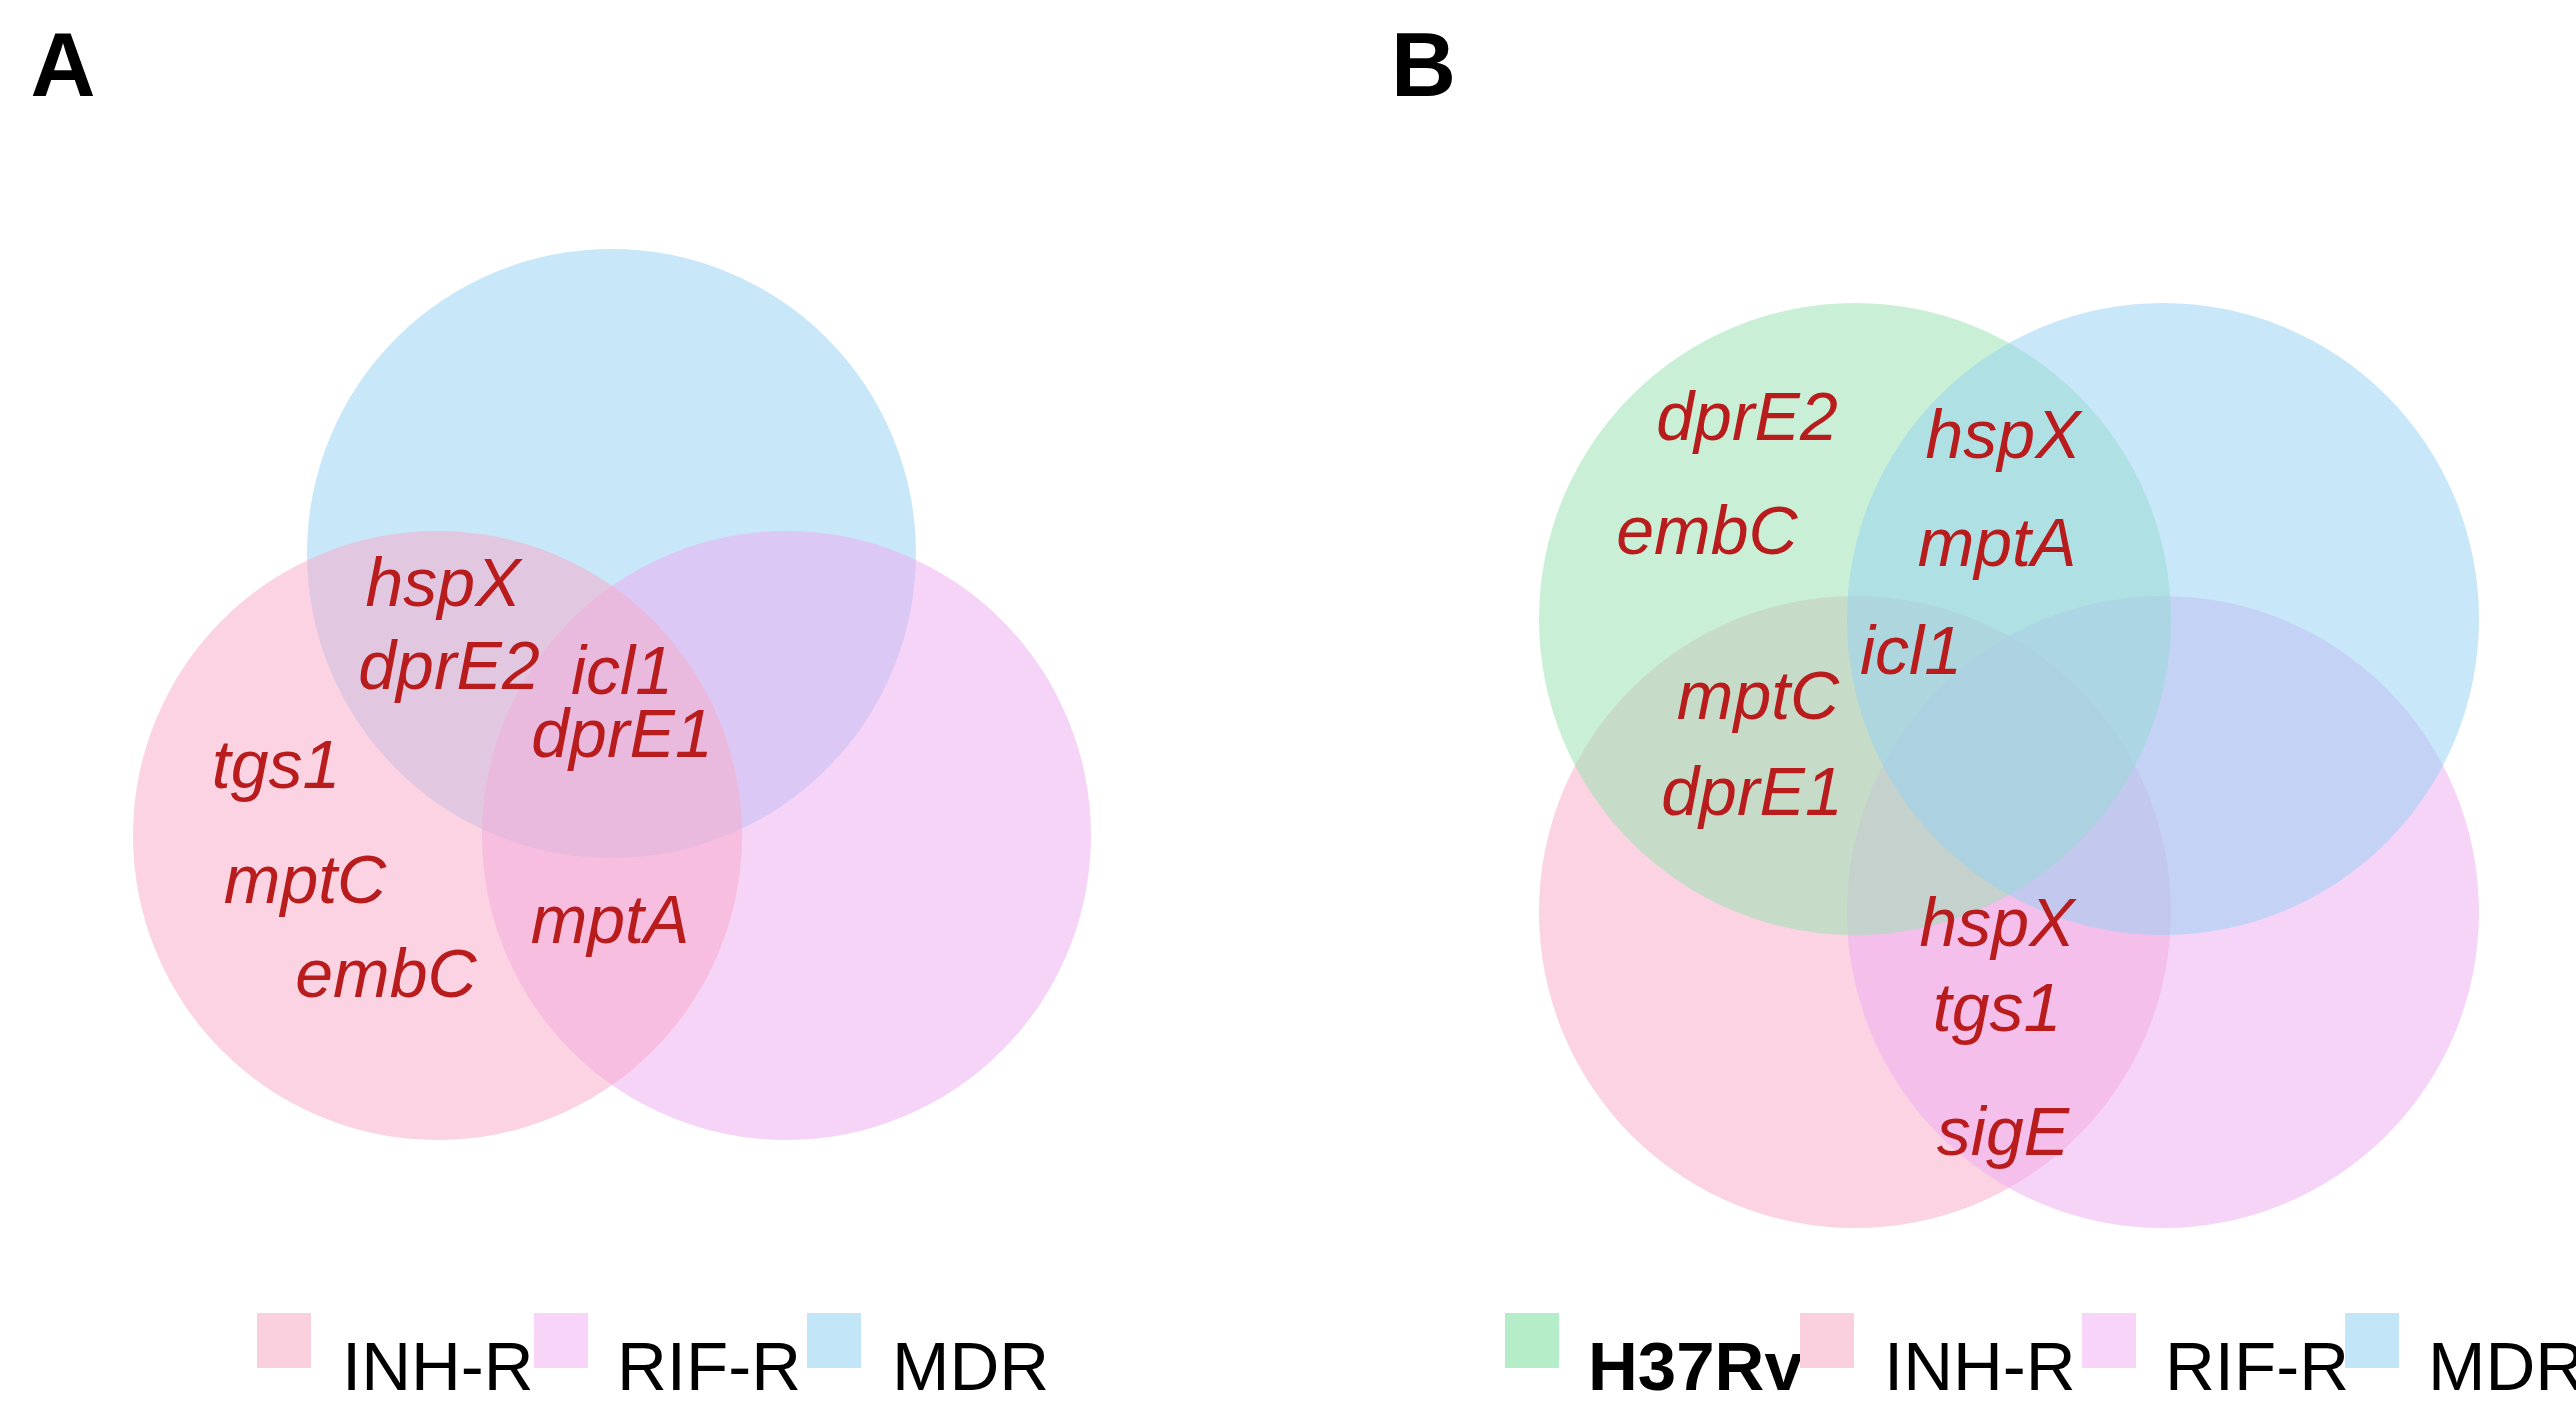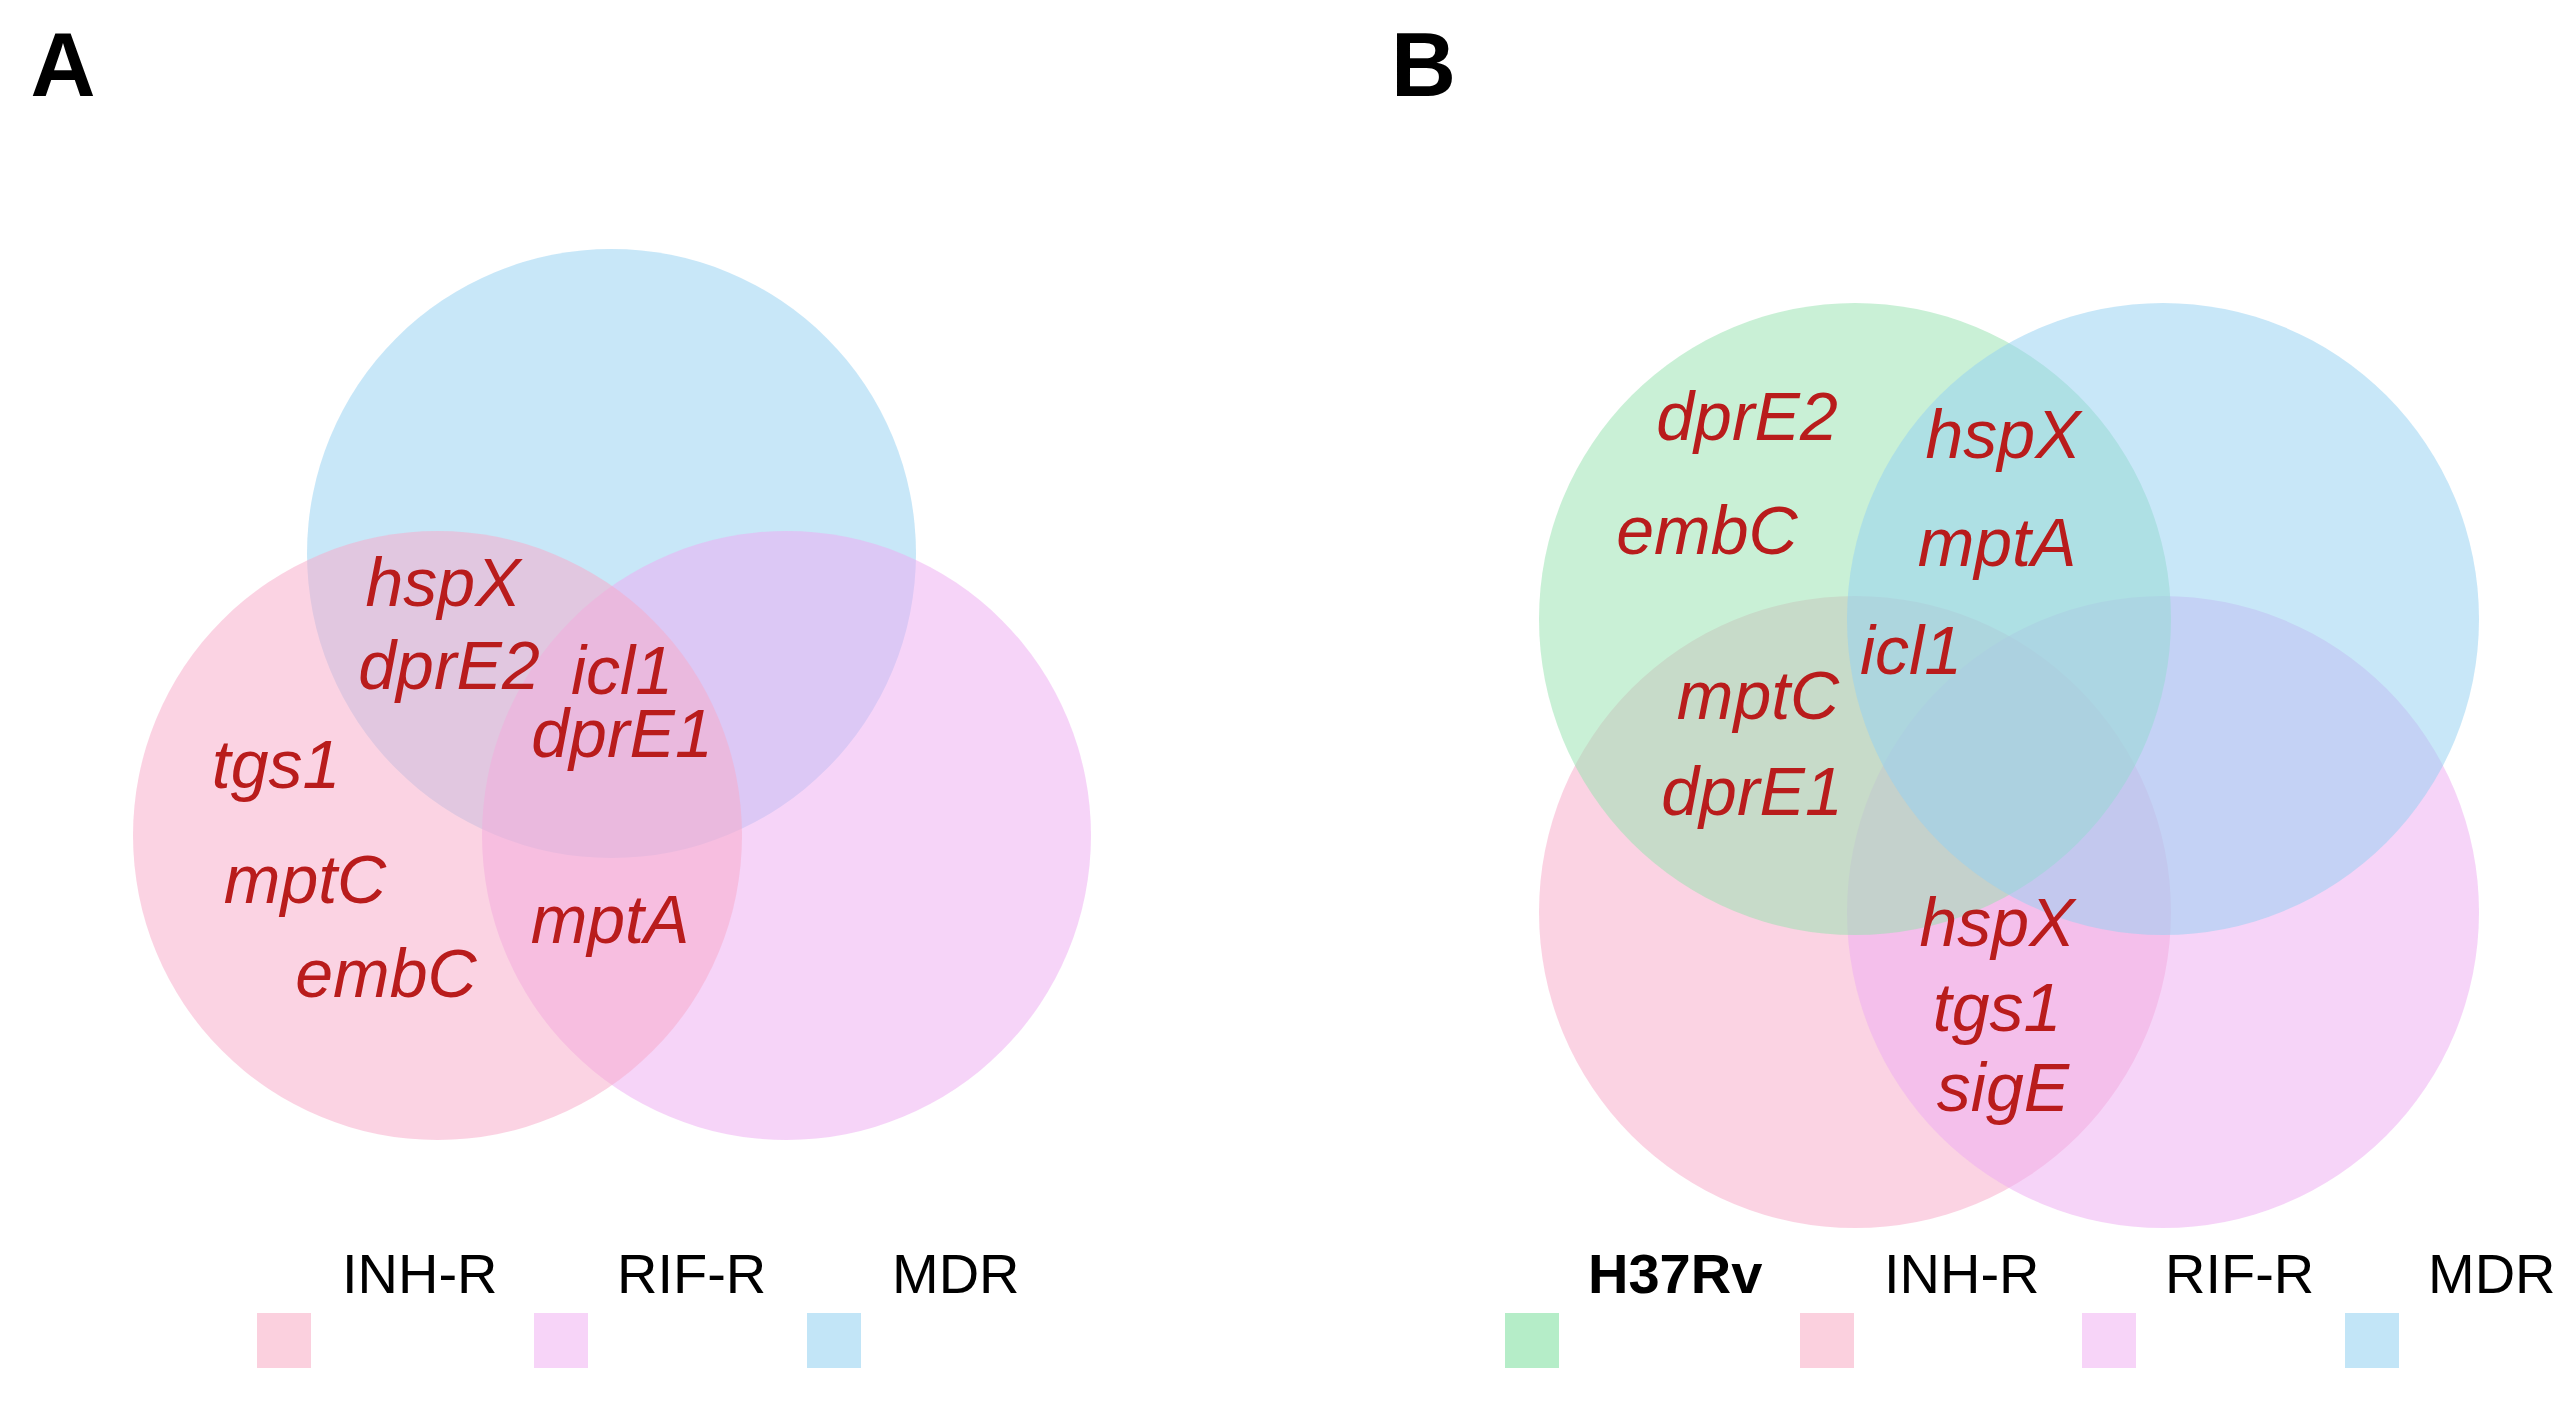--- a/index.html
+++ b/index.html
@@ -36,23 +36,23 @@
     white-space: nowrap;
   }
   .legend-swatch {
     position: absolute;
     top: 1313px;
     width: 54px;
     height: 55px;
   }
   .legend-label {
     position: absolute;
-    top: 1274px;
+    top: 1366px;
     transform: translateY(-50%);
-    font-size: 56px;
+    font-size: 69px;
     line-height: 1;
     color: #000000;
     white-space: nowrap;
   }
 </style>
 </head>
 <body>
 
 <div id="figure-canvas">
     <div class="panel-letter" style="left: 30.5px; top: 20.3px;">A</div>
@@ -80,21 +80,21 @@
     <div class="venn-circle" style="left: 1847px; top: 303px; width: 632px; height: 632px; background: rgba(149, 209, 242, 0.52);"></div>
     <div class="gene-label" style="left: 1747px; top: 416px;">dprE2</div>
     <div class="gene-label" style="left: 2003px; top: 434px;">hspX</div>
     <div class="gene-label" style="left: 1707px; top: 530px;">embC</div>
     <div class="gene-label" style="left: 1997px; top: 542px;">mptA</div>
     <div class="gene-label" style="left: 1911px; top: 650px;">icl1</div>
     <div class="gene-label" style="left: 1758px; top: 695px;">mptC</div>
     <div class="gene-label" style="left: 1752px; top: 791px;">dprE1</div>
     <div class="gene-label" style="left: 1997px; top: 922px;">hspX</div>
     <div class="gene-label" style="left: 1997px; top: 1007px;">tgs1</div>
-    <div class="gene-label" style="left: 2003px; top: 1087px;">sigE</div>
+    <div class="gene-label" style="left: 2003px; top: 1131px;">sigE</div>
     <div class="legend-swatch" style="left: 1505px; background: rgb(181, 237, 200);"></div>
     <div class="legend-label" style="left: 1588px; font-weight: bold;">H37Rv</div>
     <div class="legend-swatch" style="left: 1800px; background: rgb(251, 208, 222);"></div>
     <div class="legend-label" style="left: 1884px;">INH-R</div>
     <div class="legend-swatch" style="left: 2082px; background: rgb(247, 212, 248);"></div>
     <div class="legend-label" style="left: 2165px;">RIF-R</div>
     <div class="legend-swatch" style="left: 2345px; background: rgb(194, 229, 247);"></div>
     <div class="legend-label" style="left: 2428px;">MDR</div>
   </div>
 

